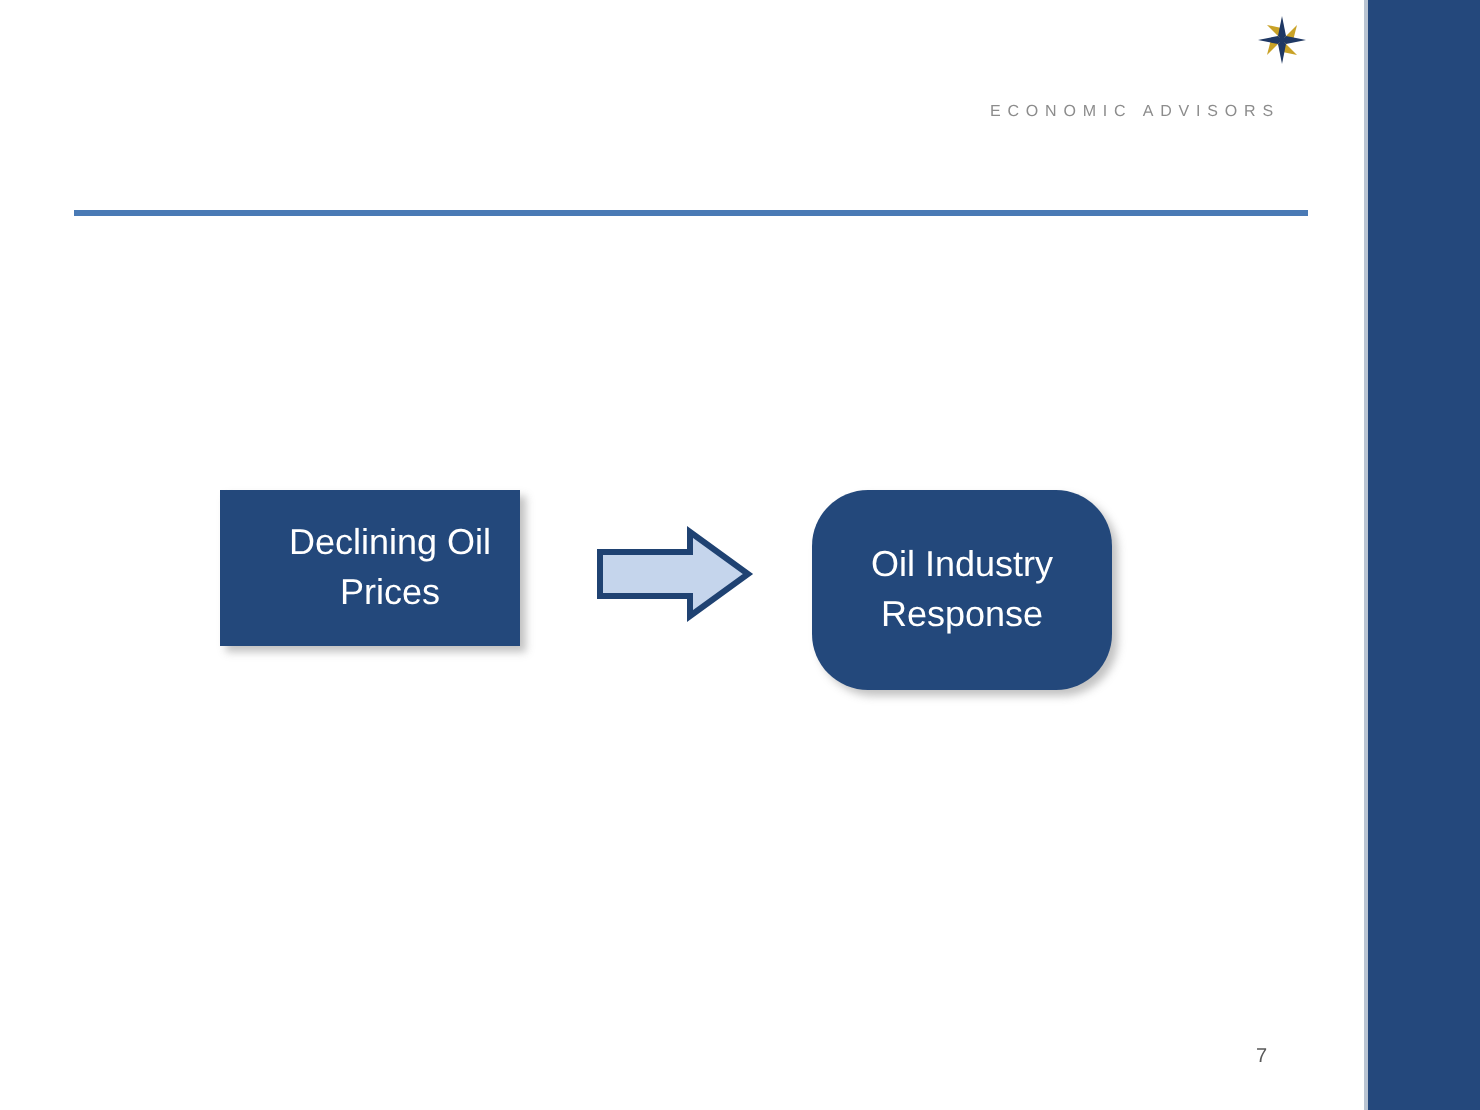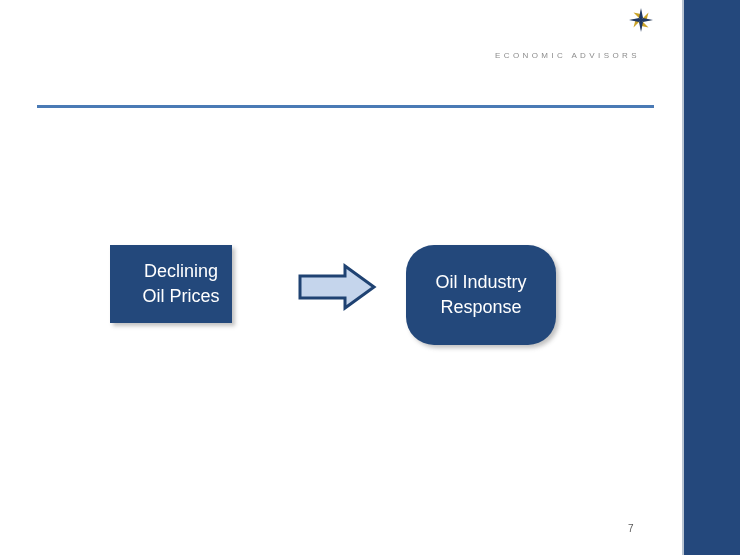--- a/index.html
+++ b/index.html
@@ -101,21 +101,21 @@
     color: #ffffff;
     font-family: "Liberation Sans", sans-serif;
     font-size: 18px;
     line-height: 25px;
     text-align: center;
     padding: 0 8px;
   }
   #box-left {
     left: 110px;
     top: 245px;
-    width: 122px;
+    width: 150px;
     height: 78px;
     padding-left: 20px;
   }
   #box-right {
     left: 406px;
     top: 245px;
     width: 150px;
     height: 100px;
     border-radius: 28px;
   }

